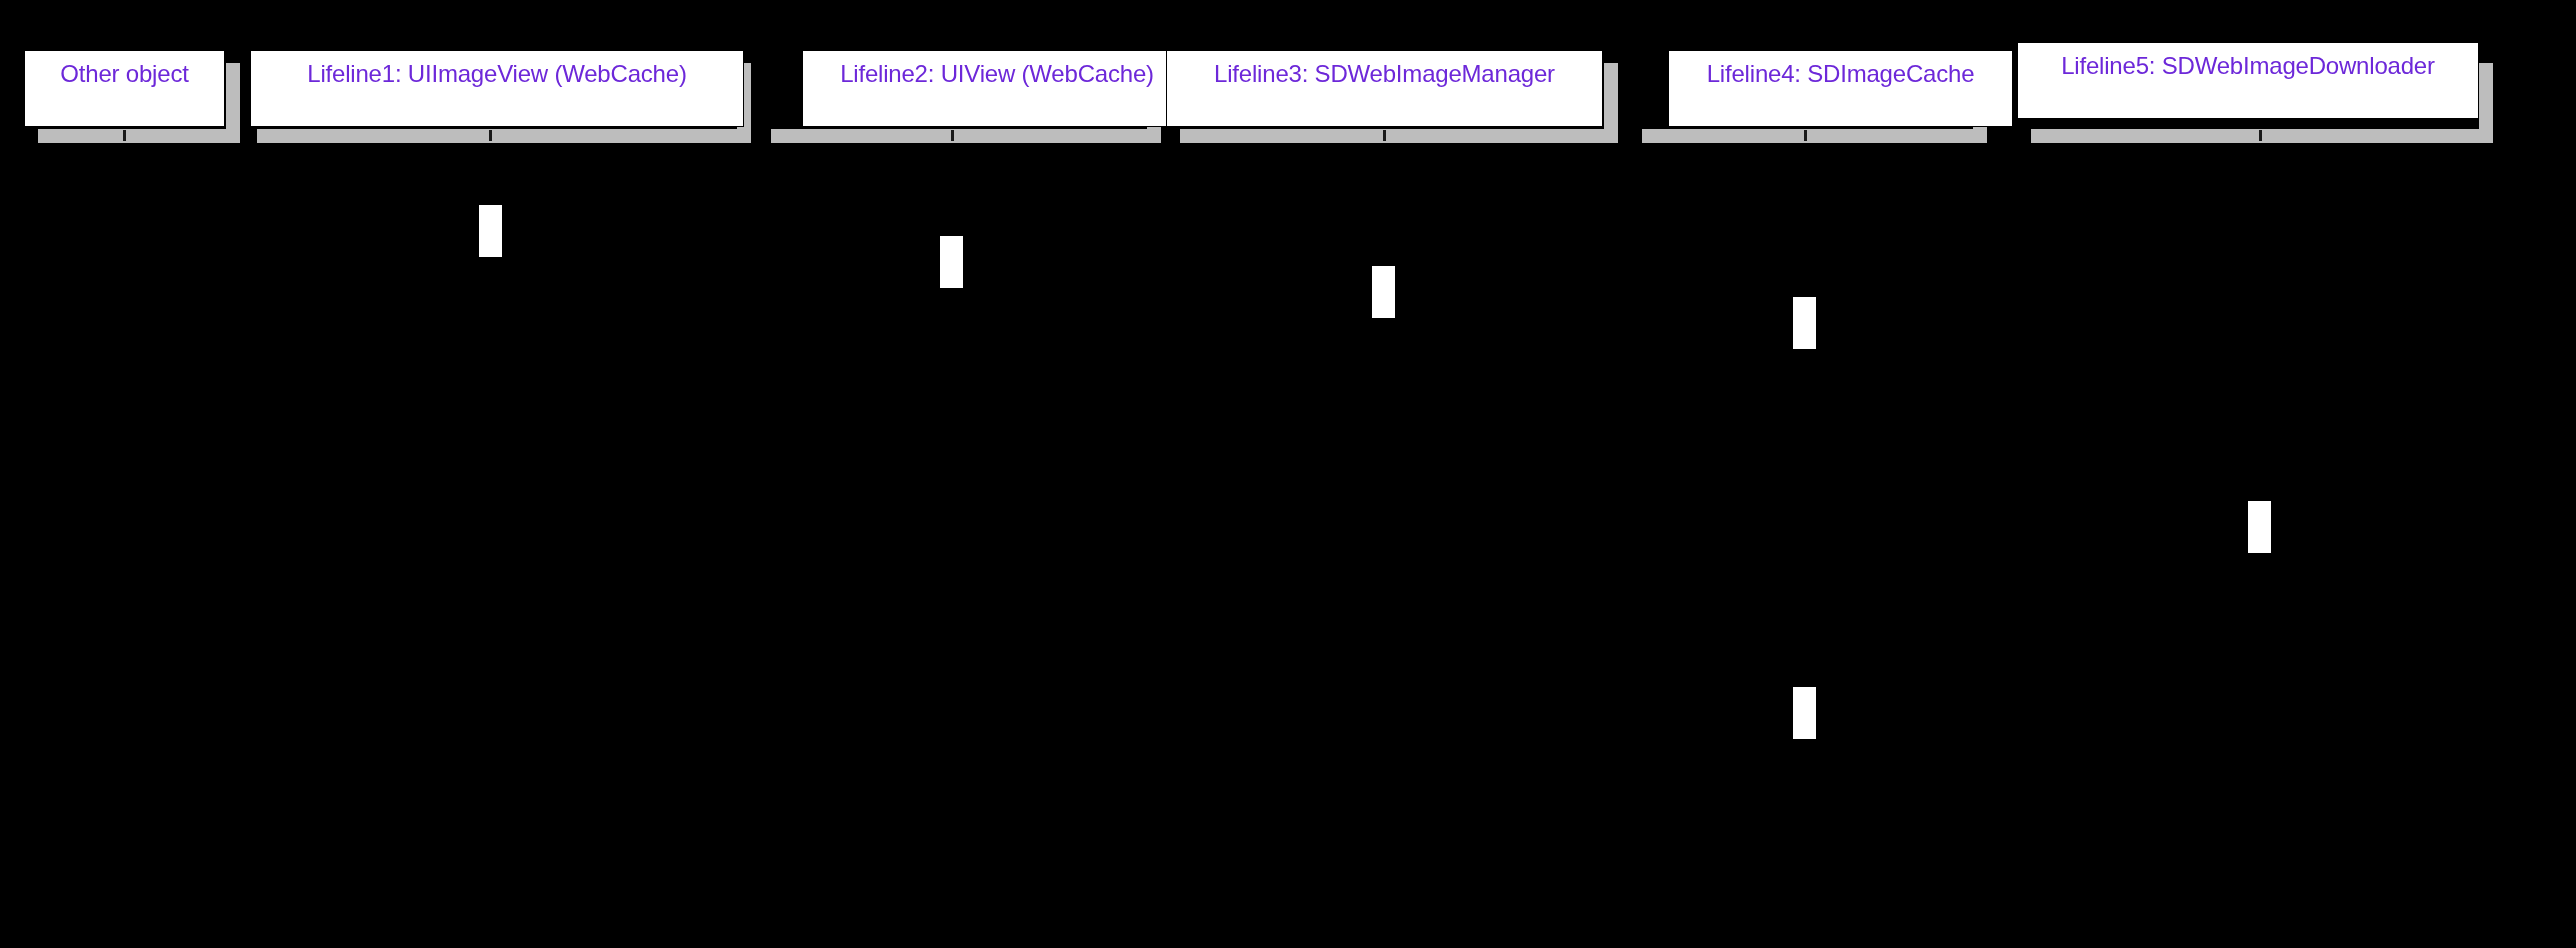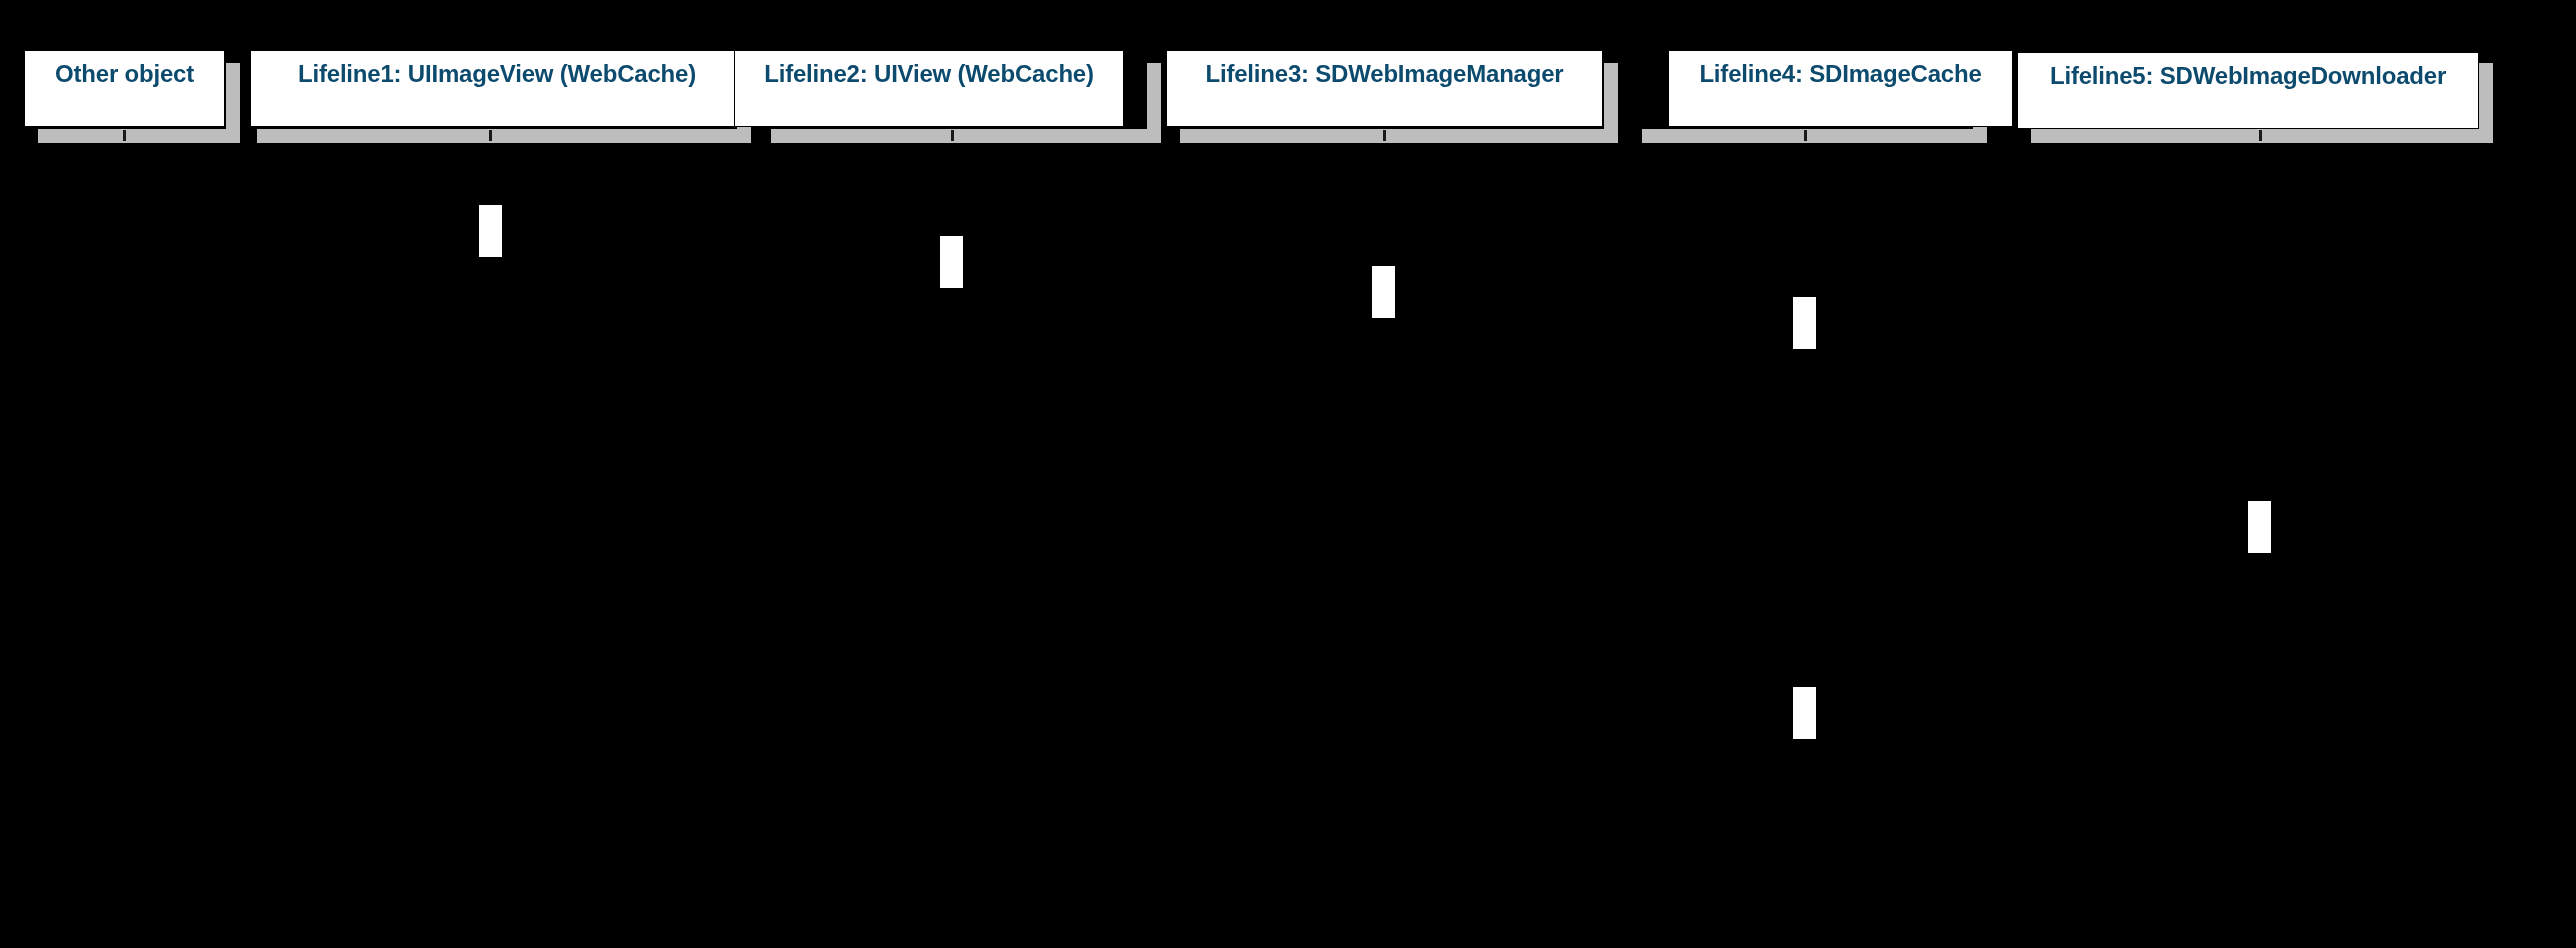--- a/index.html
+++ b/index.html
@@ -34,22 +34,22 @@
     border: 1.9px solid #000000;
     box-sizing: border-box;
     display: flex;
     justify-content: center;
     align-items: flex-start;
   }
   .head-label {
     display: block;
     padding-top: 8.7px;
     font-size: 24px;
-    font-weight: bold;
-    color: #0c4a6e;
+    font-weight: normal;
+    color: #6d28d9;
     line-height: 1.15;
     letter-spacing: -0.2px;
     white-space: nowrap;
     text-align: center;
   }
   .head-tick {
     position: absolute;
     width: 2.9px;
     background: #1a1a1a;
   }
@@ -76,21 +76,21 @@
       <div class="head-shadow" style="left: 257px; top: 129px; width: 494px; height: 13.6px;"></div>
       <div class="head-shadow-right" style="left: 737px; top: 63px; width: 13.6px; height: 80px;"></div>
       <div class="head-box" style="left: 250px; top: 50px; width: 494px; height: 77px;">
         <span class="head-label">Lifeline1: UIImageView (WebCache)</span>
       </div>
       <div class="head-tick" style="left: 489px; top: 130px; height: 10.7px;"></div>
     </div>
     <div class="lifeline" style="left: 0px; top: 0px;">
       <div class="head-shadow" style="left: 771px; top: 129px; width: 390px; height: 13.6px;"></div>
       <div class="head-shadow-right" style="left: 1147px; top: 63px; width: 13.6px; height: 80px;"></div>
-      <div class="head-box" style="left: 734px; top: 50px; width: 390px; height: 77px;">
+      <div class="head-box" style="left: 802px; top: 50px; width: 390px; height: 77px;">
         <span class="head-label">Lifeline2: UIView (WebCache)</span>
       </div>
       <div class="head-tick" style="left: 951px; top: 130px; height: 10.7px;"></div>
     </div>
     <div class="lifeline" style="left: 0px; top: 0px;">
       <div class="head-shadow" style="left: 1180px; top: 129px; width: 437px; height: 13.6px;"></div>
       <div class="head-shadow-right" style="left: 1604px; top: 63px; width: 13.6px; height: 80px;"></div>
       <div class="head-box" style="left: 1166px; top: 50px; width: 437px; height: 77px;">
         <span class="head-label">Lifeline3: SDWebImageManager</span>
       </div>
@@ -100,21 +100,21 @@
       <div class="head-shadow" style="left: 1642px; top: 129px; width: 345px; height: 13.6px;"></div>
       <div class="head-shadow-right" style="left: 1973px; top: 63px; width: 13.6px; height: 80px;"></div>
       <div class="head-box" style="left: 1668px; top: 50px; width: 345px; height: 77px;">
         <span class="head-label">Lifeline4: SDImageCache</span>
       </div>
       <div class="head-tick" style="left: 1804px; top: 130px; height: 10.7px;"></div>
     </div>
     <div class="lifeline" style="left: 0px; top: 0px;">
       <div class="head-shadow" style="left: 2031px; top: 129px; width: 462px; height: 13.6px;"></div>
       <div class="head-shadow-right" style="left: 2479px; top: 63px; width: 13.6px; height: 80px;"></div>
-      <div class="head-box" style="left: 2017px; top: 52px; width: 462px; height: 77px;">
+      <div class="head-box" style="left: 2017px; top: 42px; width: 462px; height: 77px;">
         <span class="head-label">Lifeline5: SDWebImageDownloader</span>
       </div>
       <div class="head-tick" style="left: 2259px; top: 130px; height: 10.7px;"></div>
     </div>
     <div class="activation" style="left: 479px; top: 205px; width: 23px; height: 52px;"></div>
     <div class="activation" style="left: 940px; top: 236px; width: 23px; height: 52px;"></div>
     <div class="activation" style="left: 1372px; top: 266px; width: 23px; height: 52px;"></div>
     <div class="activation" style="left: 1793px; top: 297px; width: 23px; height: 52px;"></div>
     <div class="activation" style="left: 2248px; top: 501px; width: 23px; height: 52px;"></div>
     <div class="activation" style="left: 1793px; top: 687px; width: 23px; height: 52px;"></div>

